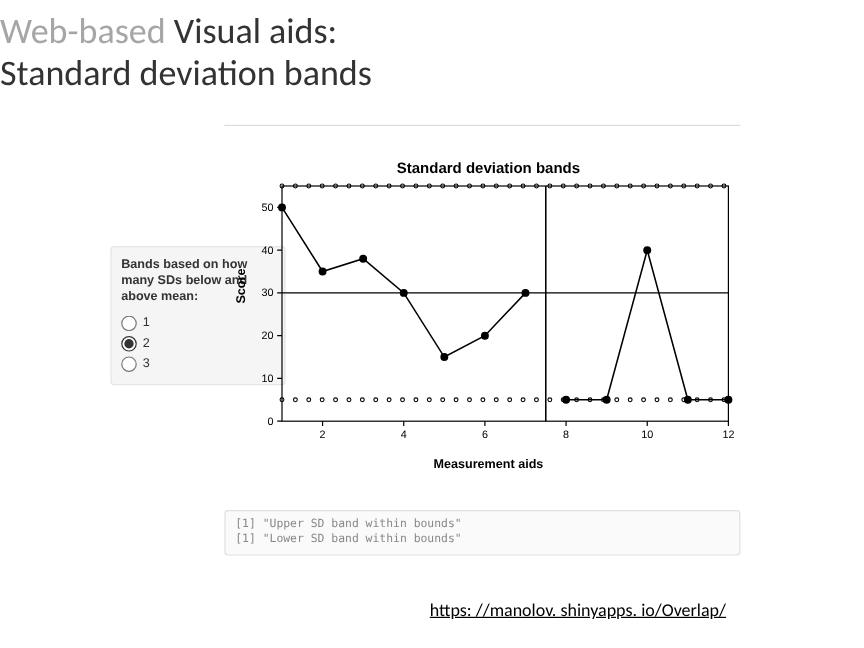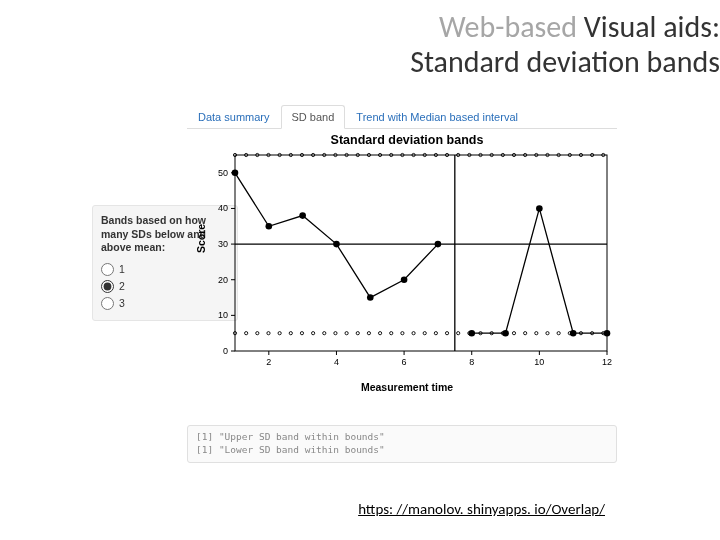--- a/index.html
+++ b/index.html
@@ -5,21 +5,21 @@
   * { box-sizing: border-box; margin: 0; padding: 0; }
   body {
     width: 720px;
     height: 540px;
     font-family: Calibri, "Segoe UI", Arial, sans-serif;
     background: #fff;
     position: relative;
     overflow: hidden;
   }
   .slide-title {
-    text-align: right;
+    text-align: left;
     font-size: 30px;
     color: #333;
     font-weight: 400;
     margin-top: 10px;
     line-height: 1.15;
   }
   .slide-title .accent { color: #a6a6a6; }
   .app-frame {
     position: absolute;
     left: 92px;
@@ -156,25 +156,20 @@
 </head>
 <body>
 
 <h1 class="slide-title">
   <span class="accent">Web-based</span><span> Visual aids:</span><br>
   <span>Standard deviation bands</span>
 </h1>
 
 <div class="app-frame">
 
-  <div class="tabs">
-    <div class="tab">Data summary</div>
-    <div class="tab active">SD band</div>
-    <div class="tab">Trend with Median based interval</div>
-  </div>
   <div class="tab-underline"></div>
 
   <div class="sidebar">
     <div class="sidebar-label">Bands based on how many SDs below and above mean:</div>
     <label class="radio-row">
       <input type="radio" name="sd" style="">
       <span>1</span>
     </label>
     <label class="radio-row">
       <input type="radio" name="sd" checked="" style="">
@@ -293,21 +288,21 @@
         <circle cx="173.27272727272728" cy="148.54545454545456" r="3.3" fill="#000"></circle>
         <circle cx="207.0909090909091" cy="130.72727272727272" r="3.3" fill="#000"></circle>
         <circle cx="240.9090909090909" cy="95.0909090909091" r="3.3" fill="#000"></circle>
         <path d="M274.72727272727275 184.1818181818182 L308.54545454545456 184.1818181818182 L342.3636363636364 59.45454545454544 L376.1818181818182 184.1818181818182 L410 184.1818181818182 " fill="none" stroke="#000" stroke-width="1.3"></path>
         <circle cx="274.72727272727275" cy="184.1818181818182" r="3.3" fill="#000"></circle>
         <circle cx="308.54545454545456" cy="184.1818181818182" r="3.3" fill="#000"></circle>
         <circle cx="342.3636363636364" cy="59.45454545454544" r="3.3" fill="#000"></circle>
         <circle cx="376.1818181818182" cy="184.1818181818182" r="3.3" fill="#000"></circle>
         <circle cx="410" cy="184.1818181818182" r="3.3" fill="#000"></circle>
       </svg>
-    <div class="xtitle">Measurement time</div>
+    <div class="xtitle">Measurement aids</div>
   </div>
 
 
   <div class="console"><span>[1] "Upper SD band within bounds"</span>
 <span>[1] "Lower SD band within bounds"</span></div>
 
 </div>
 
 <a class="footer-link">https: //manolov. shinyapps. io/Overlap/</a>
 

